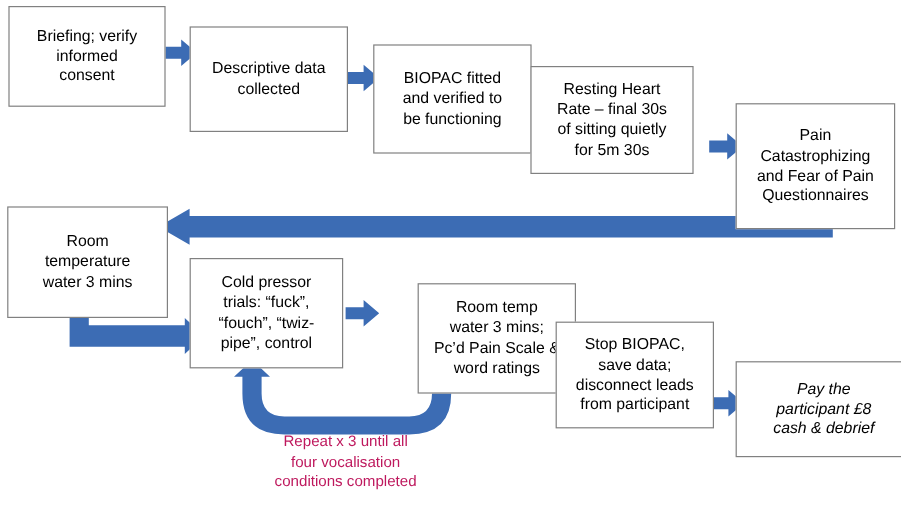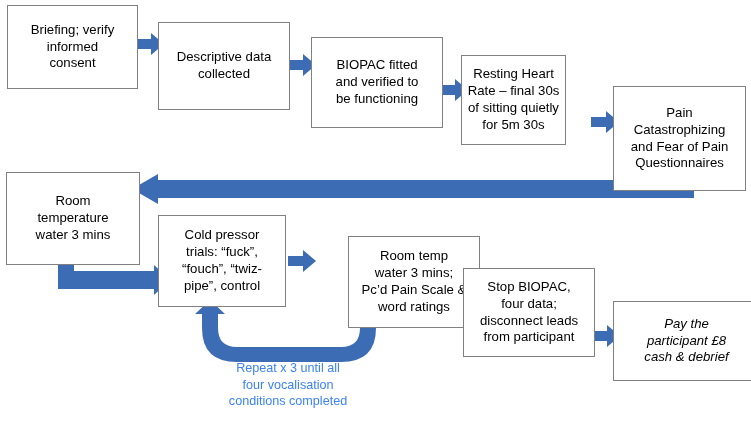--- a/index.html
+++ b/index.html
@@ -128,21 +128,21 @@
 informed
 consent</div>
 
   <div class="node" style="left:158px; top:22px; width:132px; height:88px;">Descriptive data
 collected</div>
 
   <div class="node" style="left:311px; top:37px; width:132px; height:91px;">BIOPAC fitted
 and verified to
 be functioning</div>
 
-  <div class="node" style="left:461px; top:55px; width:105px; height:90px;">Resting Heart
+  <div class="node" style="left:442px; top:55px; width:136px; height:90px;">Resting Heart
 Rate – final 30s
 of sitting quietly
 for 5m 30s</div>
 
   <div class="node" style="left:613px; top:86px; width:133px; height:105px;">Pain
 Catastrophizing
 and Fear of Pain
 Questionnaires</div>
 
   <div class="node" style="left:6px; top:172px; width:134px; height:93px;">Room
@@ -153,25 +153,25 @@
 trials: “fuck”,
 “fouch”, “twiz-
 pipe”,  control</div>
 
   <div class="node" style="left:311px; top:236px; width:132px; height:92px;margin-left:37px;">Room temp
 water 3 mins;
 Pc’d Pain Scale &amp;
 word ratings</div>
 
   <div class="node" style="left:463px; top:268px; width:132px; height:89px;">Stop BIOPAC,
-four data;
+save data;
 disconnect leads
 from participant</div>
 
   <div class="node" style="left:613px; top:301px; width:147px; height:80px;font-style:italic;">Pay the
 participant £8
 cash &amp; debrief</div>
 
-  <div class="loop-caption" style="left:180px; top:360px; width:216px; color:#3b82f6;">Repeat x 3 until all
+  <div class="loop-caption" style="left:180px; top:360px; width:216px; color:#be185d;">Repeat x 3 until all
 four vocalisation
 conditions completed</div>
 
 </div>
 
 </body></html>

